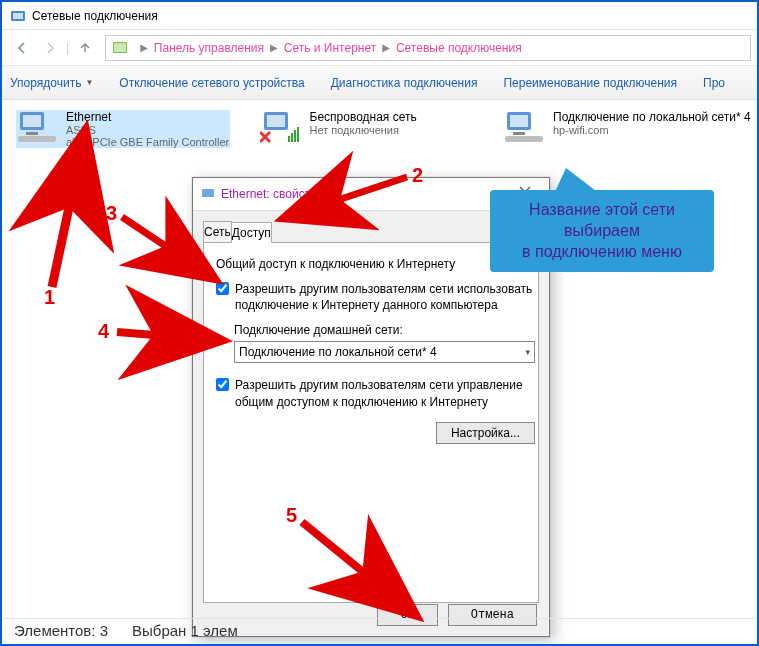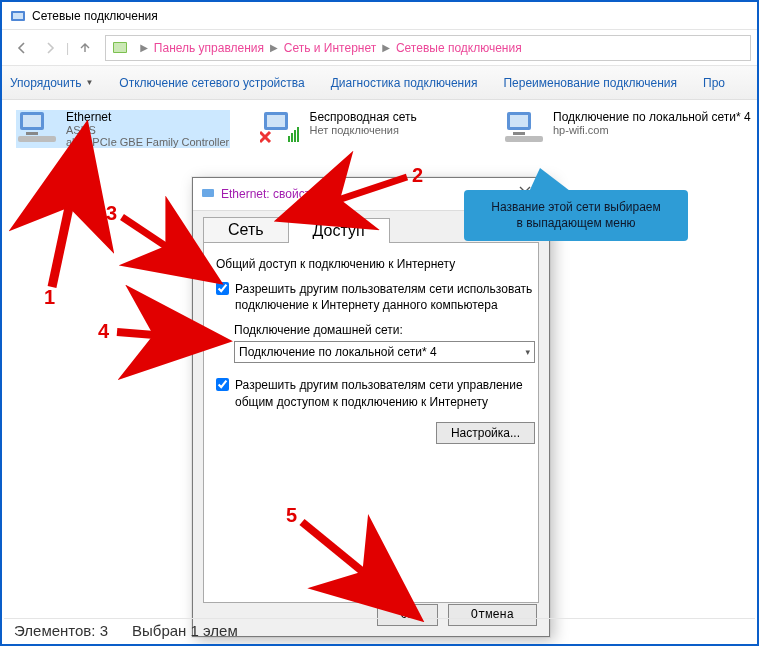--- a/index.html
+++ b/index.html
@@ -37,36 +37,36 @@
 
   
   .statusbar { position:absolute; bottom:2px; left:2px; right:2px; height:24px; border-top:1px solid #e5e5e5; display:flex; align-items:center; padding:0 10px; gap:24px; font-size:15px; color:#333; }
 
   
   .dialog { position:absolute; left:190px; top:175px; width:358px; height:460px; background:#f0f0f0; border:1px solid #7a7a7a; box-shadow:0 0 0 1px rgba(0,0,0,.05), 4px 4px 14px rgba(0,0,0,.25); }
   .dlg-title { height:28px; background:#fff; border-bottom:1px solid #ddd; display:flex; align-items:center; padding:16px 8px; font-size:12px; color:#a21caf; position:relative; }
   .dlg-title .close { position:absolute; right:6px; top:4px; width:36px; height:20px; display:flex; align-items:center; justify-content:center; color:#555; }
   .dlg-body { padding:8px 10px 10px 10px; }
   .tabs { display:flex; align-items:flex-end; border-bottom:1px solid #aaa; height:24px; }
-  .tab { border:1px solid #aaa; border-bottom:none; background:#f5f5f5; font-size:16px; padding:3px 24px; margin-right:-1px; position:relative; }
+  .tab { border:1px solid #aaa; border-bottom:none; background:#f5f5f5; font-size:12px; padding:3px 0; margin-right:-1px; position:relative; }
   .tab.active { background:#fff; top:1px; }
   .tab-page { background:#fff; border:1px solid #aaa; border-top:none; padding:14px 3px 18px 12px; height:360px; }
   .group-title { font-size:12px; margin-bottom:10px; }
   .chk-row { display:flex; align-items:flex-start; gap:6px; font-size:12px; margin-bottom:10px; line-height:1.35; }
   .chk-row input { margin-top:1px; }
   .sub-label { font-size:12px; margin:2px 0 4px 0; }
   .select { width:100%; border:1px solid #888; background:#fff; height:22px; font-size:12px; padding:0 4px; display:flex; align-items:center; justify-content:space-between; }
   .select .arrow { font-size:9px; color:#555; }
   .btn-row { display:flex; justify-content:flex-end; margin-top:12px; }
   .btn { border:1px solid #888; background:#e9e9e9; font-size:12px; padding:3px 14px; }
   .dlg-footer { position:absolute; bottom:10px; right:12px; display:flex; gap:10px; }
   .dlg-footer .btn { padding:3px 22px;font-family:Liberation Mono, monospace; }
 
   
-  .callout { position:absolute; left:462px; top:188px; width:224px; background:#2e9cd6; color:#0f172a; font-size:12px; border-radius:4px; padding:10px 12px; text-align:center; line-height:1.3; }
+  .callout { position:absolute; left:488px; top:188px; width:224px; background:#2e9cd6; color:#4c1d95; font-size:16px; border-radius:4px; padding:10px 12px; text-align:center; line-height:1.3; }
   .callout::before { content:""; position:absolute; top:-22px; left:64px; width:0; height:0; border-left:12px solid transparent; border-right:34px solid transparent; border-bottom:26px solid #2e9cd6; }
 
   
   .watermark { position:absolute; left:200px; top:290px; font-size:34px; font-weight:600; letter-spacing:1px; color:#6fb7e0; opacity:.35; pointer-events:none; white-space:nowrap; }
 
   
   .overlay { position:absolute; left:0; top:0; width:755px; height:642px; pointer-events:none; }
   .num-label { position:absolute; color:#e10000; font-weight:bold; font-size:20px; }
 </style>
 </head>
@@ -229,21 +229,21 @@
     </div>
   </div>
   <div class="dlg-footer">
     <button class="btn">ОК</button>
     <button class="btn">Отмена</button>
   </div>
 </div>
 
 <div class="callout">
   <div>Название этой сети выбираем</div>
-  <div>в выпадающем меню</div>
+  <div>в подключению меню</div>
 </div>
 
 <div class="statusbar">
   <span>Элементов: 3</span>
   <span>Выбран 1 элем</span>
 </div>
 
 <svg class="overlay">
   <defs>
     <marker id="ah" markerWidth="14" markerHeight="12" refX="12" refY="6" orient="auto">

